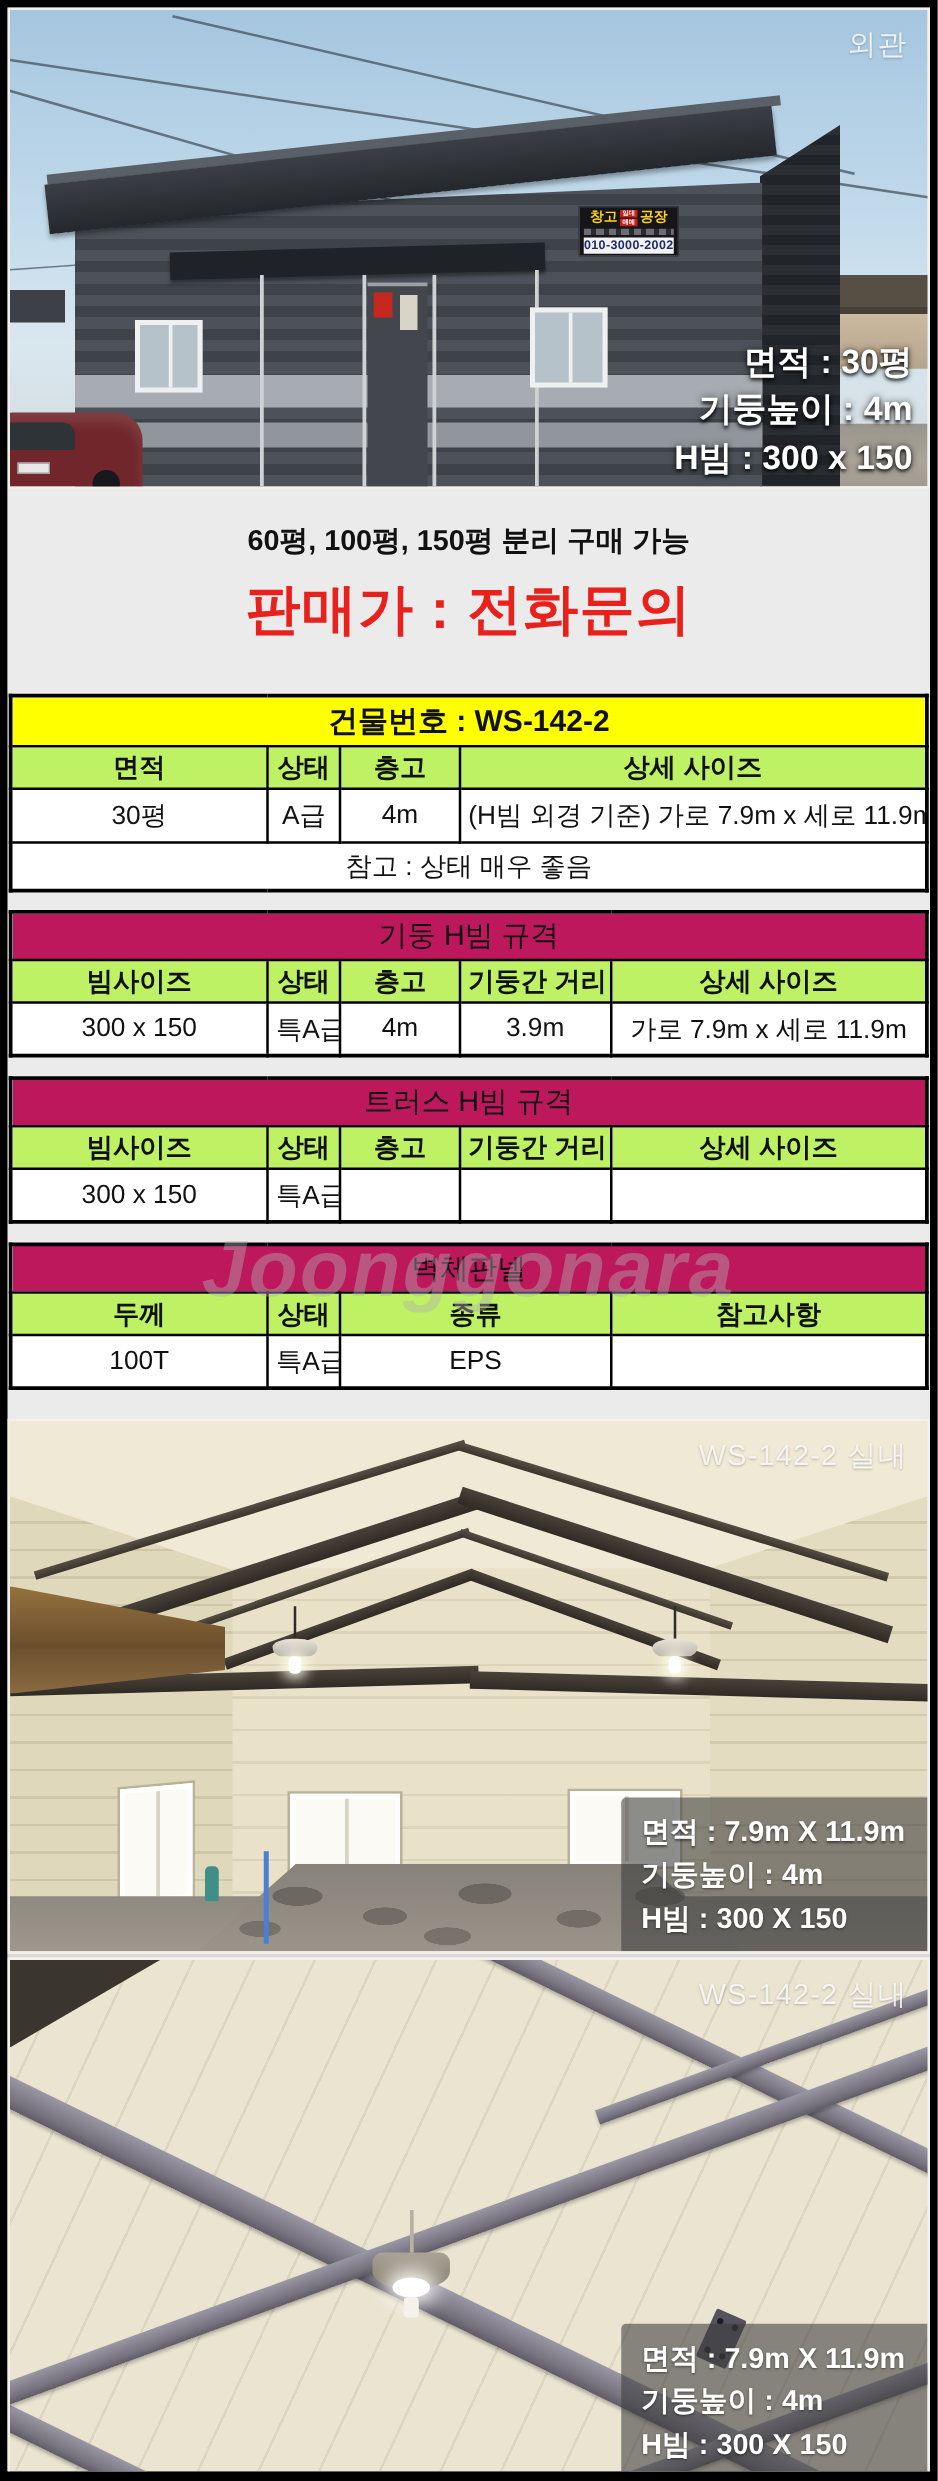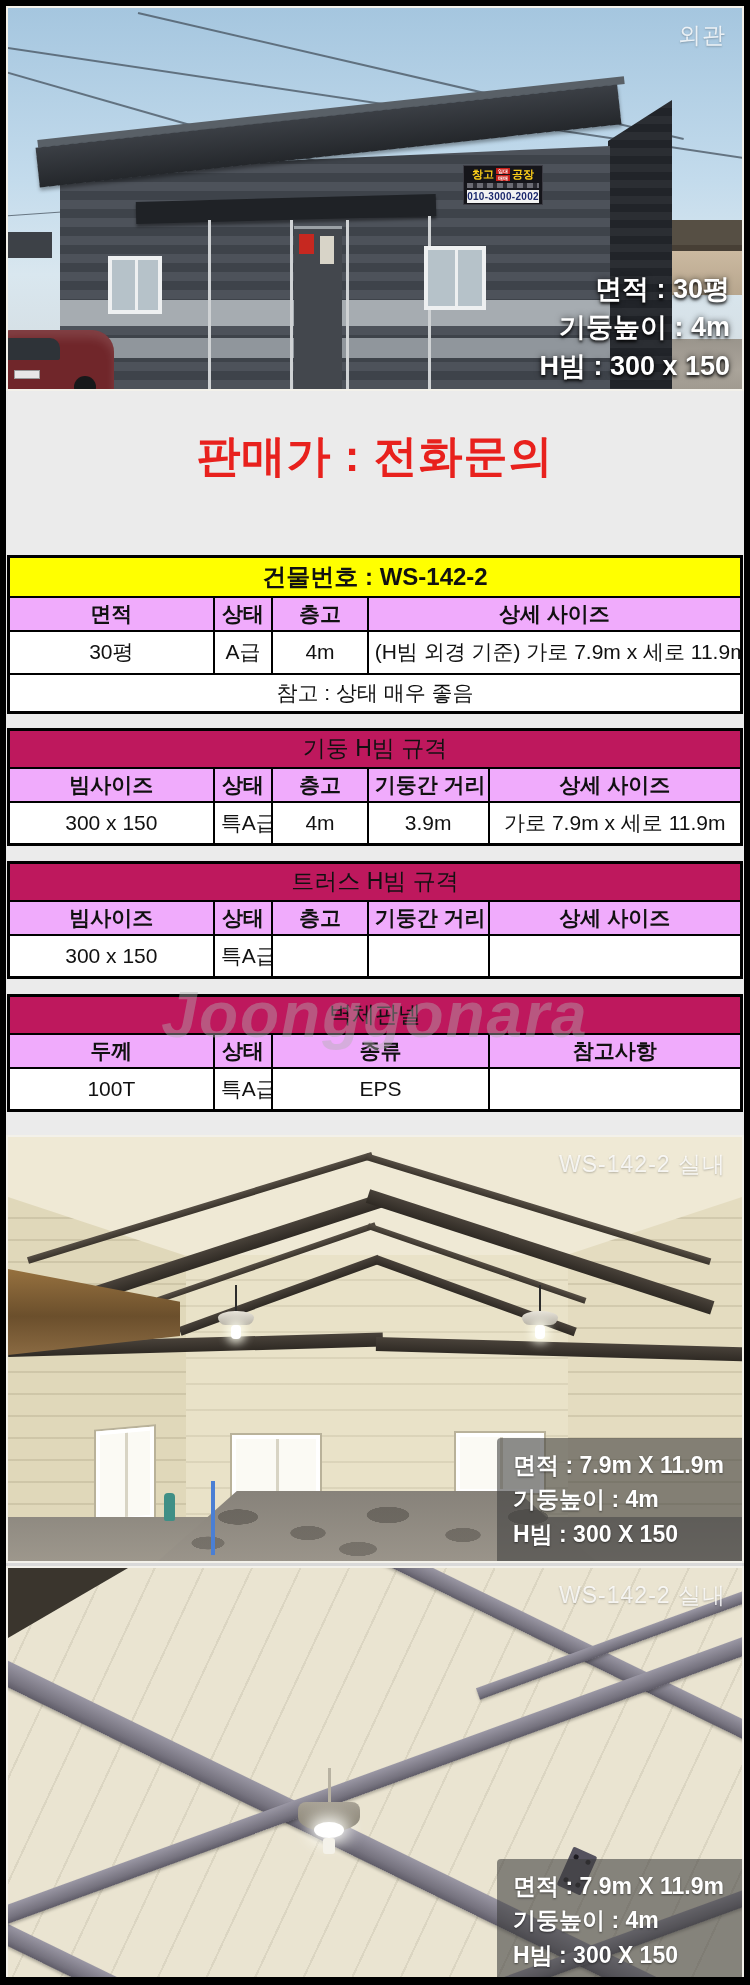--- a/index.html
+++ b/index.html
@@ -65,21 +65,21 @@
   #info .l3{font-size:27px;font-weight:500;color:#111;margin-top:12px;}
 
   
   .tblwrap{padding:0 1px;}
   table{width:100%;border-collapse:collapse;border:3px solid #000;background:#fff;table-layout:fixed;}
   td,th{border:2px solid #000;text-align:center;vertical-align:middle;font-size:21px;color:#111;
         padding:0 6px;overflow:hidden;white-space:nowrap;}
   .t-title{font-size:23px;font-weight:700;height:38px;}
   .t-title.yellow{background:#ffff00;height:40px;font-size:24px;}
   .t-title.gray{background:#be185d;font-weight:500;}
-  .t-head td{background:#f0abfc;font-weight:600;height:34px;}
+  .t-head td{background:#bef264;font-weight:600;height:34px;}
   .t-data td{height:43px;font-weight:500;}
   .t-note td{height:39px;font-weight:500;}
   .gap16{height:14px;} .gap15{height:15px;} .gap23{height:23px;}
 
   
   #watermark{position:absolute;left:0;top:972px;width:100%;text-align:center;
              font-size:64px;font-weight:700;color:rgba(176,176,176,.42);letter-spacing:2px;
              pointer-events:none;z-index:5;font-style:italic;}
 
   
@@ -198,20 +198,21 @@
 
     <div class="photo-label">외관</div>
     <div class="overlay-plain">
       <div>면적 : 30평</div>
       <div>기둥높이 : 4m</div>
       <div>H빔 : 300 x 150</div>
     </div>
   </div>
 
   <div id="info">
+    <div class="l1">60평, 100평, 150평 분리 구매 가능</div>
     <div class="l2" id="price-line" style="color: rgb(232, 33, 29);">판매가 : 전화문의</div>
   </div>
 
   <div class="tblwrap">
     <table>
       <colgroup>
           <col style="width:28%">
           <col style="width:8%">
           <col style="width:13%">
           <col style="width:51%">

